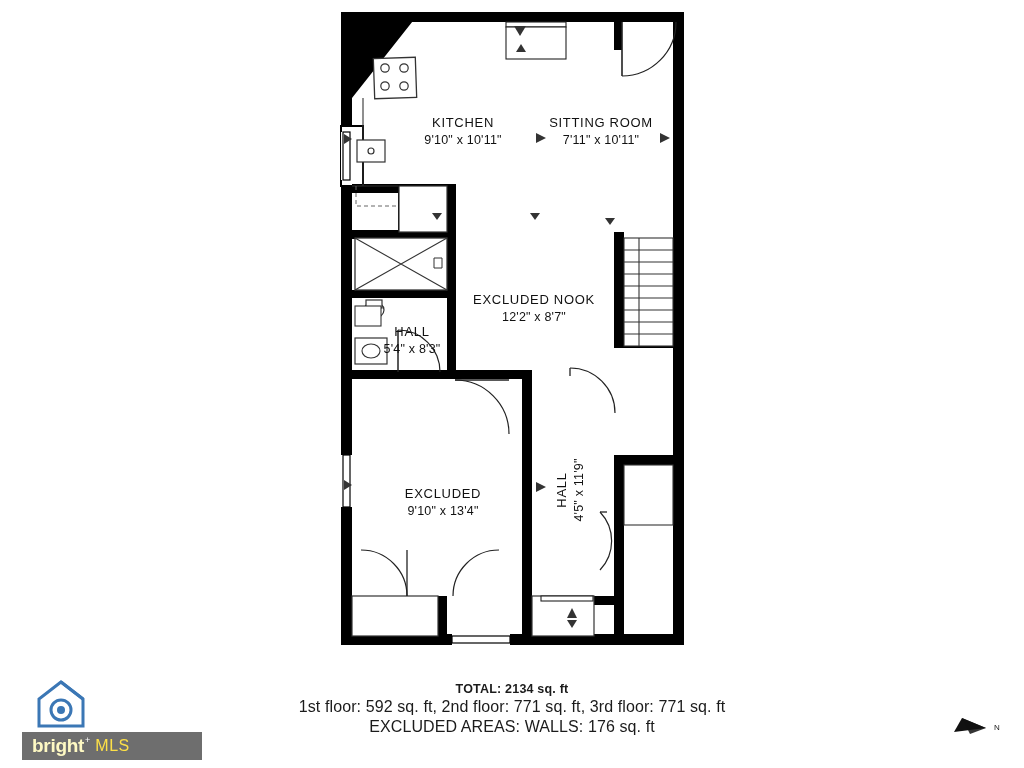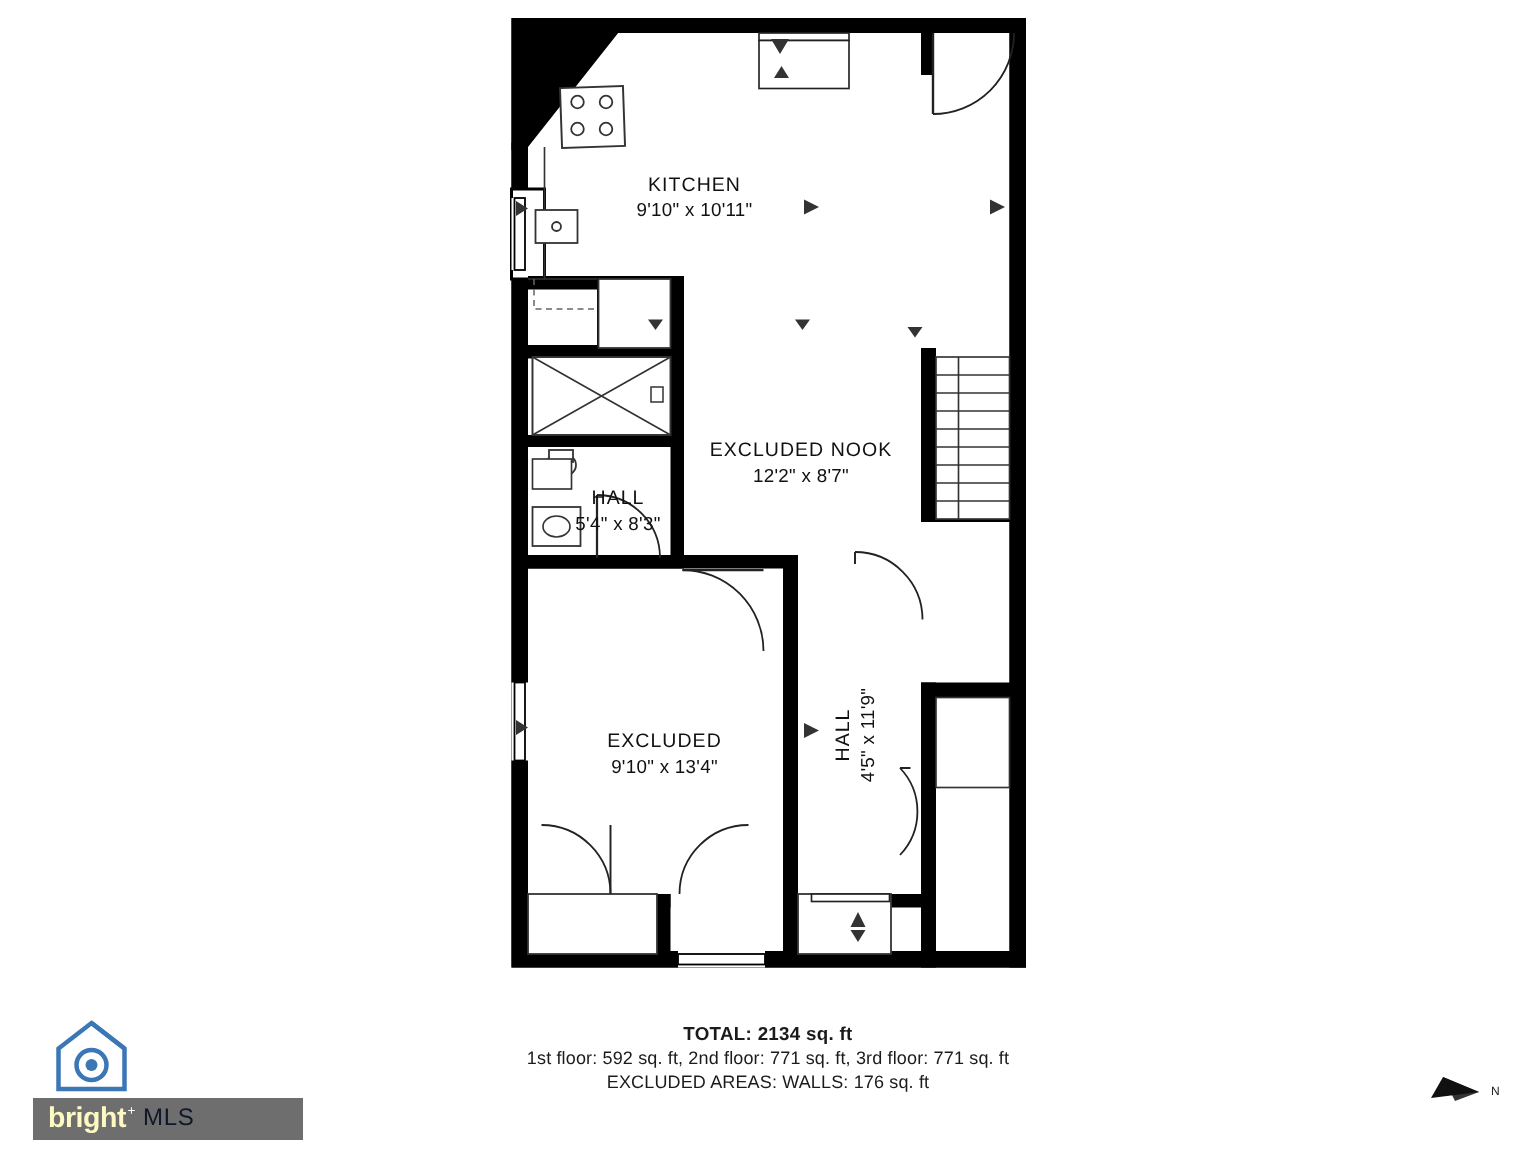--- a/index.html
+++ b/index.html
@@ -66,21 +66,21 @@
     text-align: center;
   }
   #summary .total {
     font-size: 12.5px;
     font-weight: bold;
     color: #1b1b1b;
     letter-spacing: 0.2px;
   }
   #summary .floors,
   #summary .excluded {
-    font-size: 12px;
+    font-size: 16px;
     color: #1b1b1b;
     letter-spacing: 0.1px;
     margin-top: 2px;
   }
   #summary .disclaimer {
     font-size: 7.5px;
     color: #3a3a3a;
     letter-spacing: 0.2px;
     margin-top: 9px;
   }
@@ -119,21 +119,21 @@
     letter-spacing: -0.3px;
   }
   #brand .wordmark .plus {
     color: #ffffff;
     font-size: 9px;
     position: relative;
     top: -6px;
     left: 1px;
   }
   #brand .wordmark .mls {
-    color: #0f172a;
+    color: #fde047;
     font-size: 16px;
     margin-left: 6px;
     letter-spacing: 0.5px;
   }
 
   
   #compass {
     position: absolute;
     left: 952px;
     top: 714px;
@@ -286,20 +286,24 @@
       <polygon points="572,628 577,620 567,620"></polygon>
       <polygon points="521,44 526,52 516,52"></polygon>
     </g>
   </svg>
 
   <div class="room-label" style="left:463px; top:114px; transform:translate(-50%,0);">
     <div class="room-name">KITCHEN</div>
     <div class="room-dims">9'10" x 10'11"</div>
   </div>
 
+  <div class="room-label" style="left:601px; top:114px; transform:translate(-50%,0);">
+    <div class="room-name">SITTING ROOM</div>
+    <div class="room-dims">7'11" x 10'11"</div>
+  </div>
 
   <div class="room-label" style="left:534px; top:291px; transform:translate(-50%,0);">
     <div class="room-name">EXCLUDED NOOK</div>
     <div class="room-dims">12'2" x 8'7"</div>
   </div>
 
   <div class="room-label" style="left:412px; top:323px; transform:translate(-50%,0);">
     <div class="room-name">HALL</div>
     <div class="room-dims">5'4" x 8'3"</div>
   </div>

